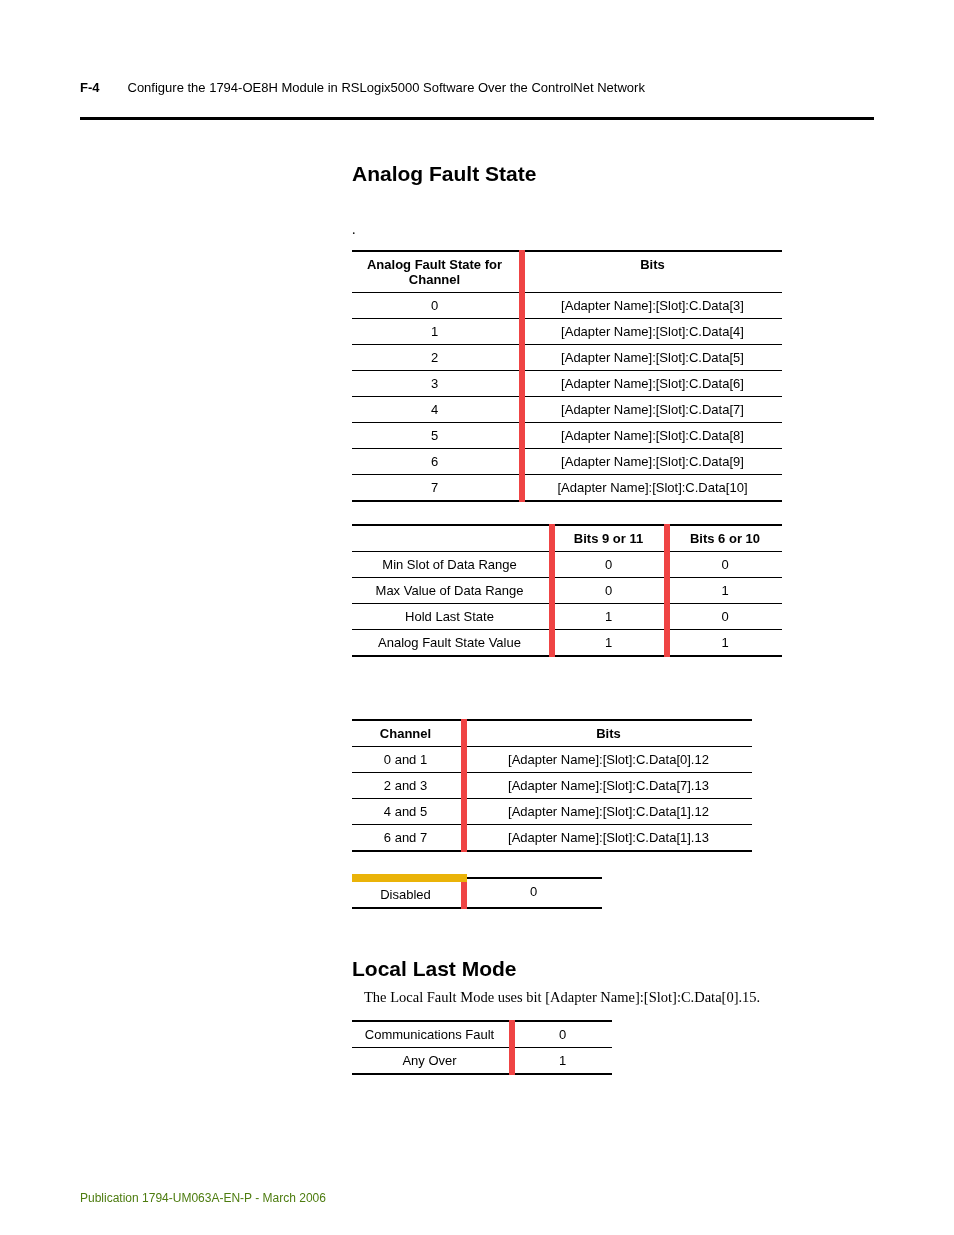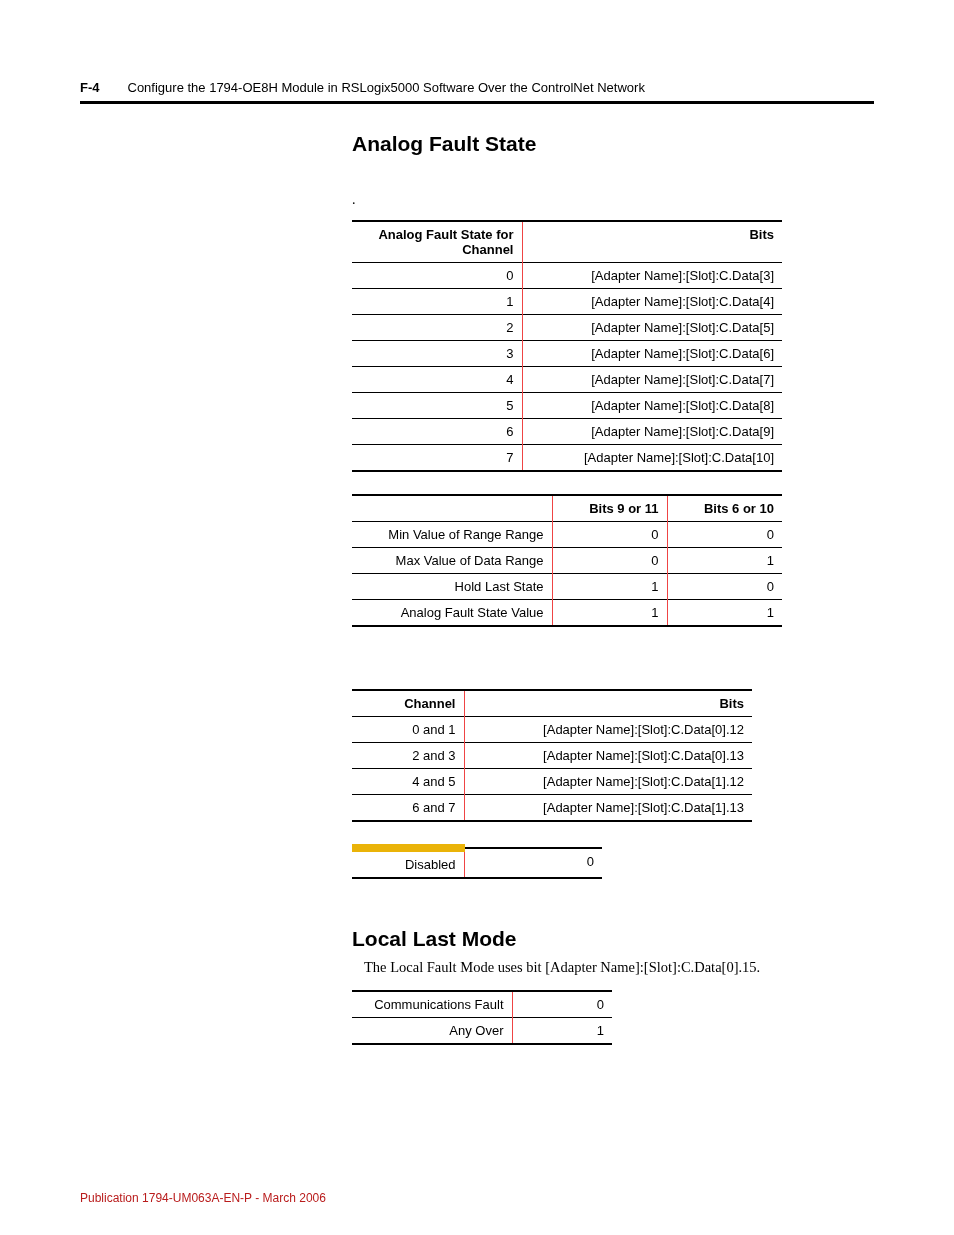--- a/index.html
+++ b/index.html
@@ -14,35 +14,35 @@
     box-sizing: border-box;
     width: 954px;
     min-height: 1235px;
     padding: 80px 80px 30px 80px;
     position: relative;
   }
   .header-line {
     display: flex;
     align-items: baseline;
     font-size: 13px;
-    padding-bottom: 6px;
+    padding-bottom: 22px;
     text-align: center;
   }
   .header-line .pagenum {
     font-weight: bold;
     margin-right: 28px;
   }
   .thick-rule {
     border: none;
     border-top: 3px solid #000;
     margin: 0;
   }
   .content {
     margin-left: 272px; 
-    padding-top: 28px;
+    padding-top: 42px;
   }
   h2 {
     font-family: "Helvetica Neue", Helvetica, Arial, sans-serif;
     font-weight: bold;
     font-size: 21px;
     margin: 0 0 6px 0;
     letter-spacing: 0;
   }
   .dot {
     font-family: Georgia, "Times New Roman", serif;
@@ -54,46 +54,46 @@
     font-size: 14.5px;
     margin: 8px 0 14px 12px;
   }
   table {
     border-collapse: collapse;
     font-size: 13px;
     font-family: "Helvetica Neue", Helvetica, Arial, sans-serif;
     margin-bottom: 22px;
   }
   table th, table td {
-    text-align: right;
+    text-align: center;
     border-top: 1px solid #000;
     padding: 5px 8px 5px 6px;
     vertical-align: top;
     font-weight: normal;
   }
   table thead th {
     font-weight: bold;
     border-top: 2px solid #000;
     border-bottom: none;
   }
   table tr:last-child td {
     border-bottom: 2px solid #000;
   }
   
   table th + th, table td + td {
-    border-left: 1px solid #ef4444;
+    border-left: 6px solid #ef4444;
   }
   
   .sec { margin-top: 48px; }
   .footer {
     position: absolute;
     bottom: 30px;
     left: 80px;
     font-size: 12px;
-    color: #b91c1c;
+    color: #4d7c0f;
   }
 </style>
 </head>
 <body>
 
 <div class="page">
 
   <div class="header-line">
     <span class="pagenum">F-4</span>
     <span>Configure the 1794-OE8H Module in RSLogix5000 Software Over the ControlNet Network</span>
@@ -160,21 +160,21 @@
         </colgroup>
       <thead>
         <tr>
           <th></th>
           <th>Bits 9 or 11</th>
           <th>Bits 6 or 10</th>
         </tr>
       </thead>
       <tbody>
         <tr>
-            <td>Min Value of Range Range</td>
+            <td>Min Slot of Data Range</td>
             <td>0</td>
             <td>0</td>
           </tr>
         <tr>
             <td>Max Value of Data Range</td>
             <td>0</td>
             <td>1</td>
           </tr>
         <tr>
             <td>Hold Last State</td>
@@ -202,21 +202,21 @@
             <th>Bits</th>
           </tr>
         </thead>
         <tbody>
           <tr>
               <td>0 and 1</td>
               <td>[Adapter Name]:[Slot]:C.Data[0].12</td>
             </tr>
           <tr>
               <td>2 and 3</td>
-              <td>[Adapter Name]:[Slot]:C.Data[0].13</td>
+              <td>[Adapter Name]:[Slot]:C.Data[7].13</td>
             </tr>
           <tr>
               <td>4 and 5</td>
               <td>[Adapter Name]:[Slot]:C.Data[1].12</td>
             </tr>
           <tr>
               <td>6 and 7</td>
               <td>[Adapter Name]:[Slot]:C.Data[1].13</td>
             </tr>
         </tbody>

